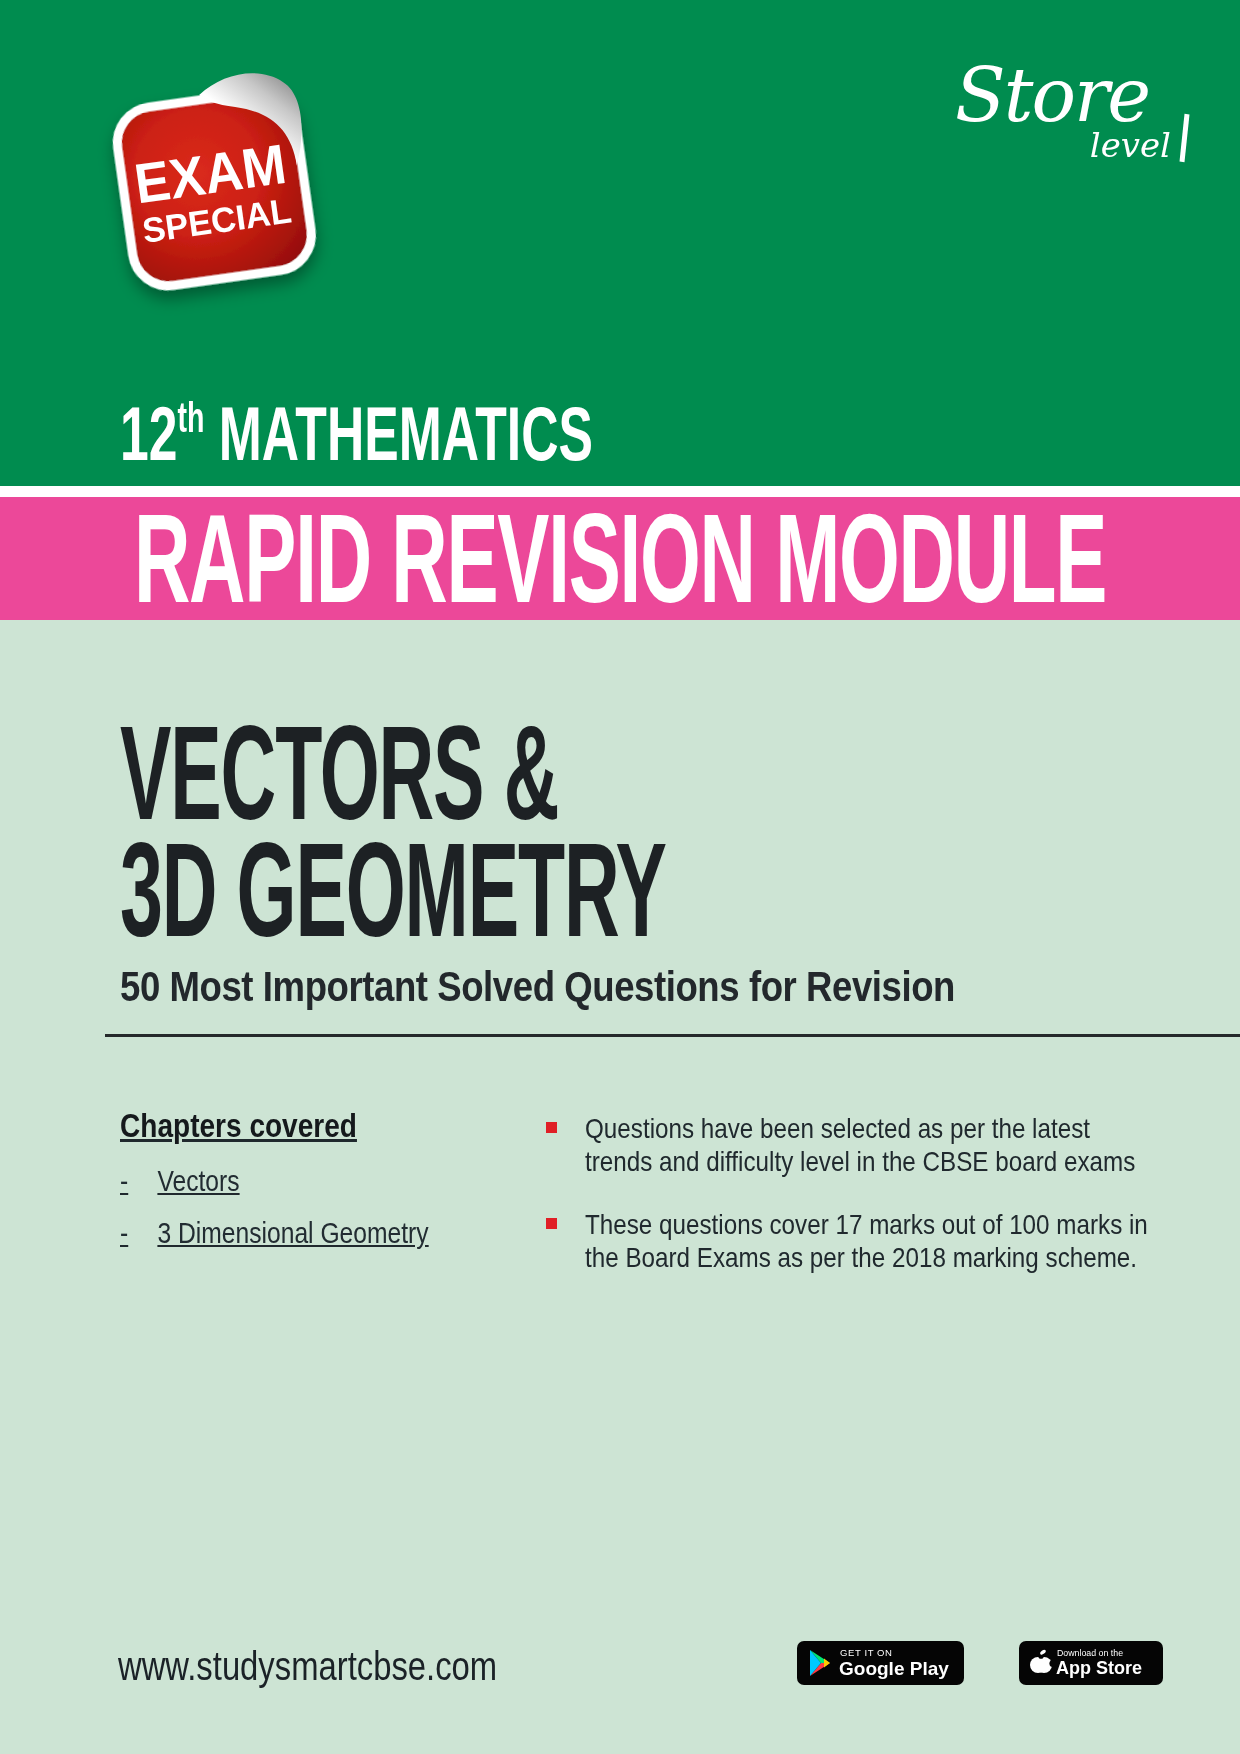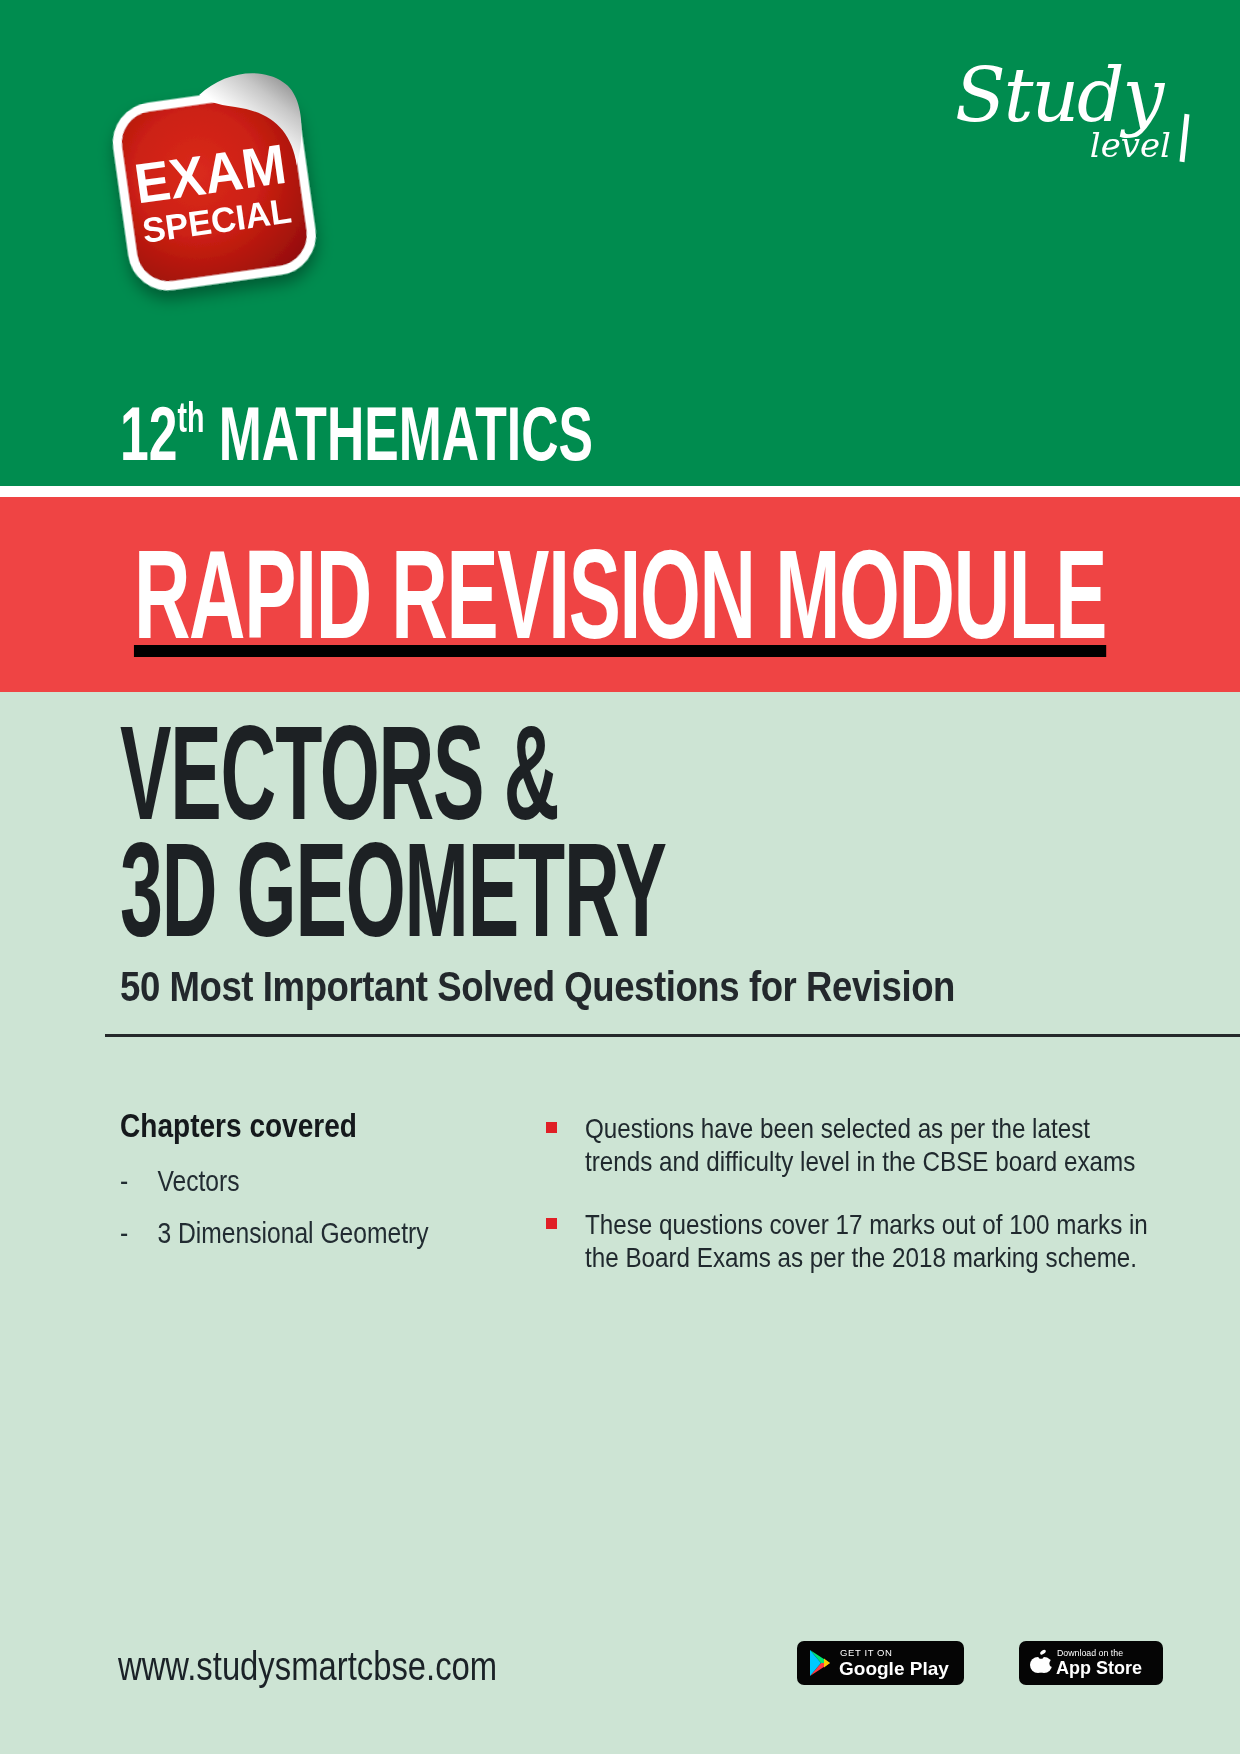--- a/index.html
+++ b/index.html
@@ -3,22 +3,22 @@
 <meta charset="utf-8">
 <style>
   html,body{margin:0;padding:0;background:#e8e8e8;}
   .page{
     position:relative;width:1240px;height:1754px;overflow:hidden;
     background:#cde4d4;font-family:"Liberation Sans",sans-serif;
   }
   
   .green-band{position:absolute;left:0;top:0;width:1240px;height:486px;background:#008c4f;}
   .white-gap{position:absolute;left:0;top:486px;width:1240px;height:11px;background:#ffffff;}
-  .red-band{position:absolute;left:0;top:497px;width:1240px;height:195px;background:#ef4444;
-            display:flex;align-items:center;justify-content:center;text-decoration:underline;}
+  .red-band{position:absolute;left:0;top:497px;width:1240px;height:123px;background:#ec4899;
+            display:flex;align-items:center;justify-content:center;}
 
   
   .exam-badge{position:absolute;left:95px;top:68px;width:260px;height:250px;}
 
   
   .logo{position:absolute;left:955px;top:58px;width:250px;height:120px;color:#ffffff;
         font-family:"DejaVu Serif",serif;font-style:italic;}
   .logo .word1{display:block;font-size:74px;line-height:74px;font-weight:400;letter-spacing:-2px;}
   .logo .word2{position:absolute;right:34px;top:70px;font-size:34px;line-height:34px;}
   .logo .flourish{position:absolute;right:18px;top:56px;width:5px;height:48px;background:#ffffff;transform:rotate(6deg);}
@@ -36,21 +36,21 @@
   
   .main-title{position:absolute;left:120px;top:715px;color:#1d2124;font-weight:bold;
               font-size:133px;line-height:117px;transform:scaleX(.58);transform-origin:left top;
               white-space:nowrap;letter-spacing:-2px;}
   .main-subtitle{position:absolute;left:120px;top:960px;color:#23282c;font-weight:bold;
                  font-size:43px;line-height:52px;transform:scaleX(.85);transform-origin:left top;
                  white-space:nowrap;letter-spacing:-0.5px;}
   .rule{position:absolute;left:105px;top:1034px;width:1135px;height:3px;background:#25292b;}
 
   
-  .chapters{position:absolute;left:120px;top:1106px;width:420px;color:#20292e;}
+  .chapters{position:absolute;left:120px;top:1106px;width:420px;color:#20292e;text-decoration:underline;}
   .chapters-heading{font-size:33px;line-height:40px;font-weight:bold;color:#15191c;
                     transform:scaleX(.85);transform-origin:left top;white-space:nowrap;}
   .chapter-item{margin-top:18px;font-size:29px;line-height:34px;
                 transform:scaleX(.85);transform-origin:left top;white-space:nowrap;
                 display:flex;color:#222c32;}
   .chapter-item .dash{width:44px;flex:0 0 auto;}
 
   
   .bullets{position:absolute;left:546px;top:1112px;width:660px;list-style:none;margin:0;padding:0;}
   .bullets li{position:relative;margin:0 0 30px 0;}
@@ -95,21 +95,21 @@
       <g transform="rotate(-8 125 125)">
         <rect x="30" y="30" width="180" height="180" rx="36" fill="url(#examGrad)" stroke="#ffffff" stroke-width="9" filter="url(#badgeShadow)"></rect>
         <path d="M118,25 C145,6 182,5 203,24 C222,40 217,80 205,108 C204,72 187,52 152,42 C134,37 122,31 118,25 Z" fill="url(#curlGrad)"></path>
         <text x="118" y="124" text-anchor="middle" font-size="56" font-weight="bold" fill="#ffffff" textLength="152" lengthAdjust="spacingAndGlyphs">EXAM</text>
         <text x="118" y="164" text-anchor="middle" font-size="35" font-weight="bold" fill="#ffffff" textLength="150" lengthAdjust="spacingAndGlyphs">SPECIAL</text>
       </g>
     </svg>
   </div>
 
   <div class="logo">
-    <span class="word1">Study</span>
+    <span class="word1">Store</span>
     <span class="word2">level</span>
     <span class="flourish"></span>
   </div>
 
   <div class="grade-title"><span>12</span><sup>th</sup><span> MATHEMATICS</span></div>
 
   <div class="red-band">
     <div class="banner-title">RAPID REVISION MODULE</div>
   </div>
 

